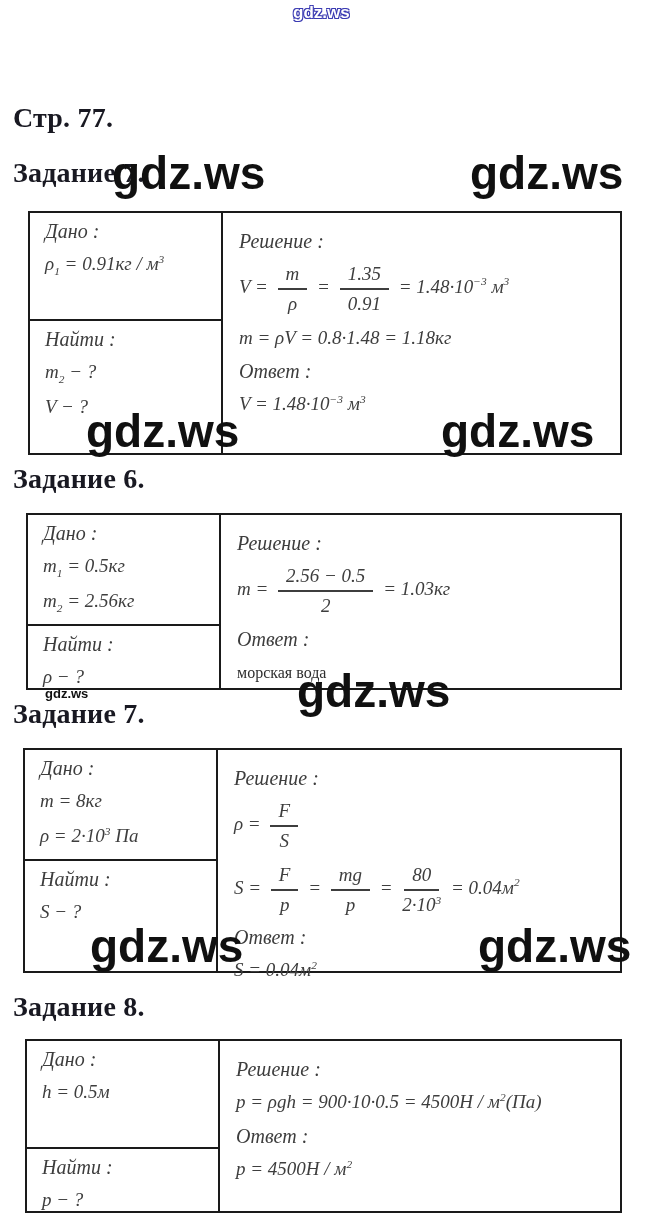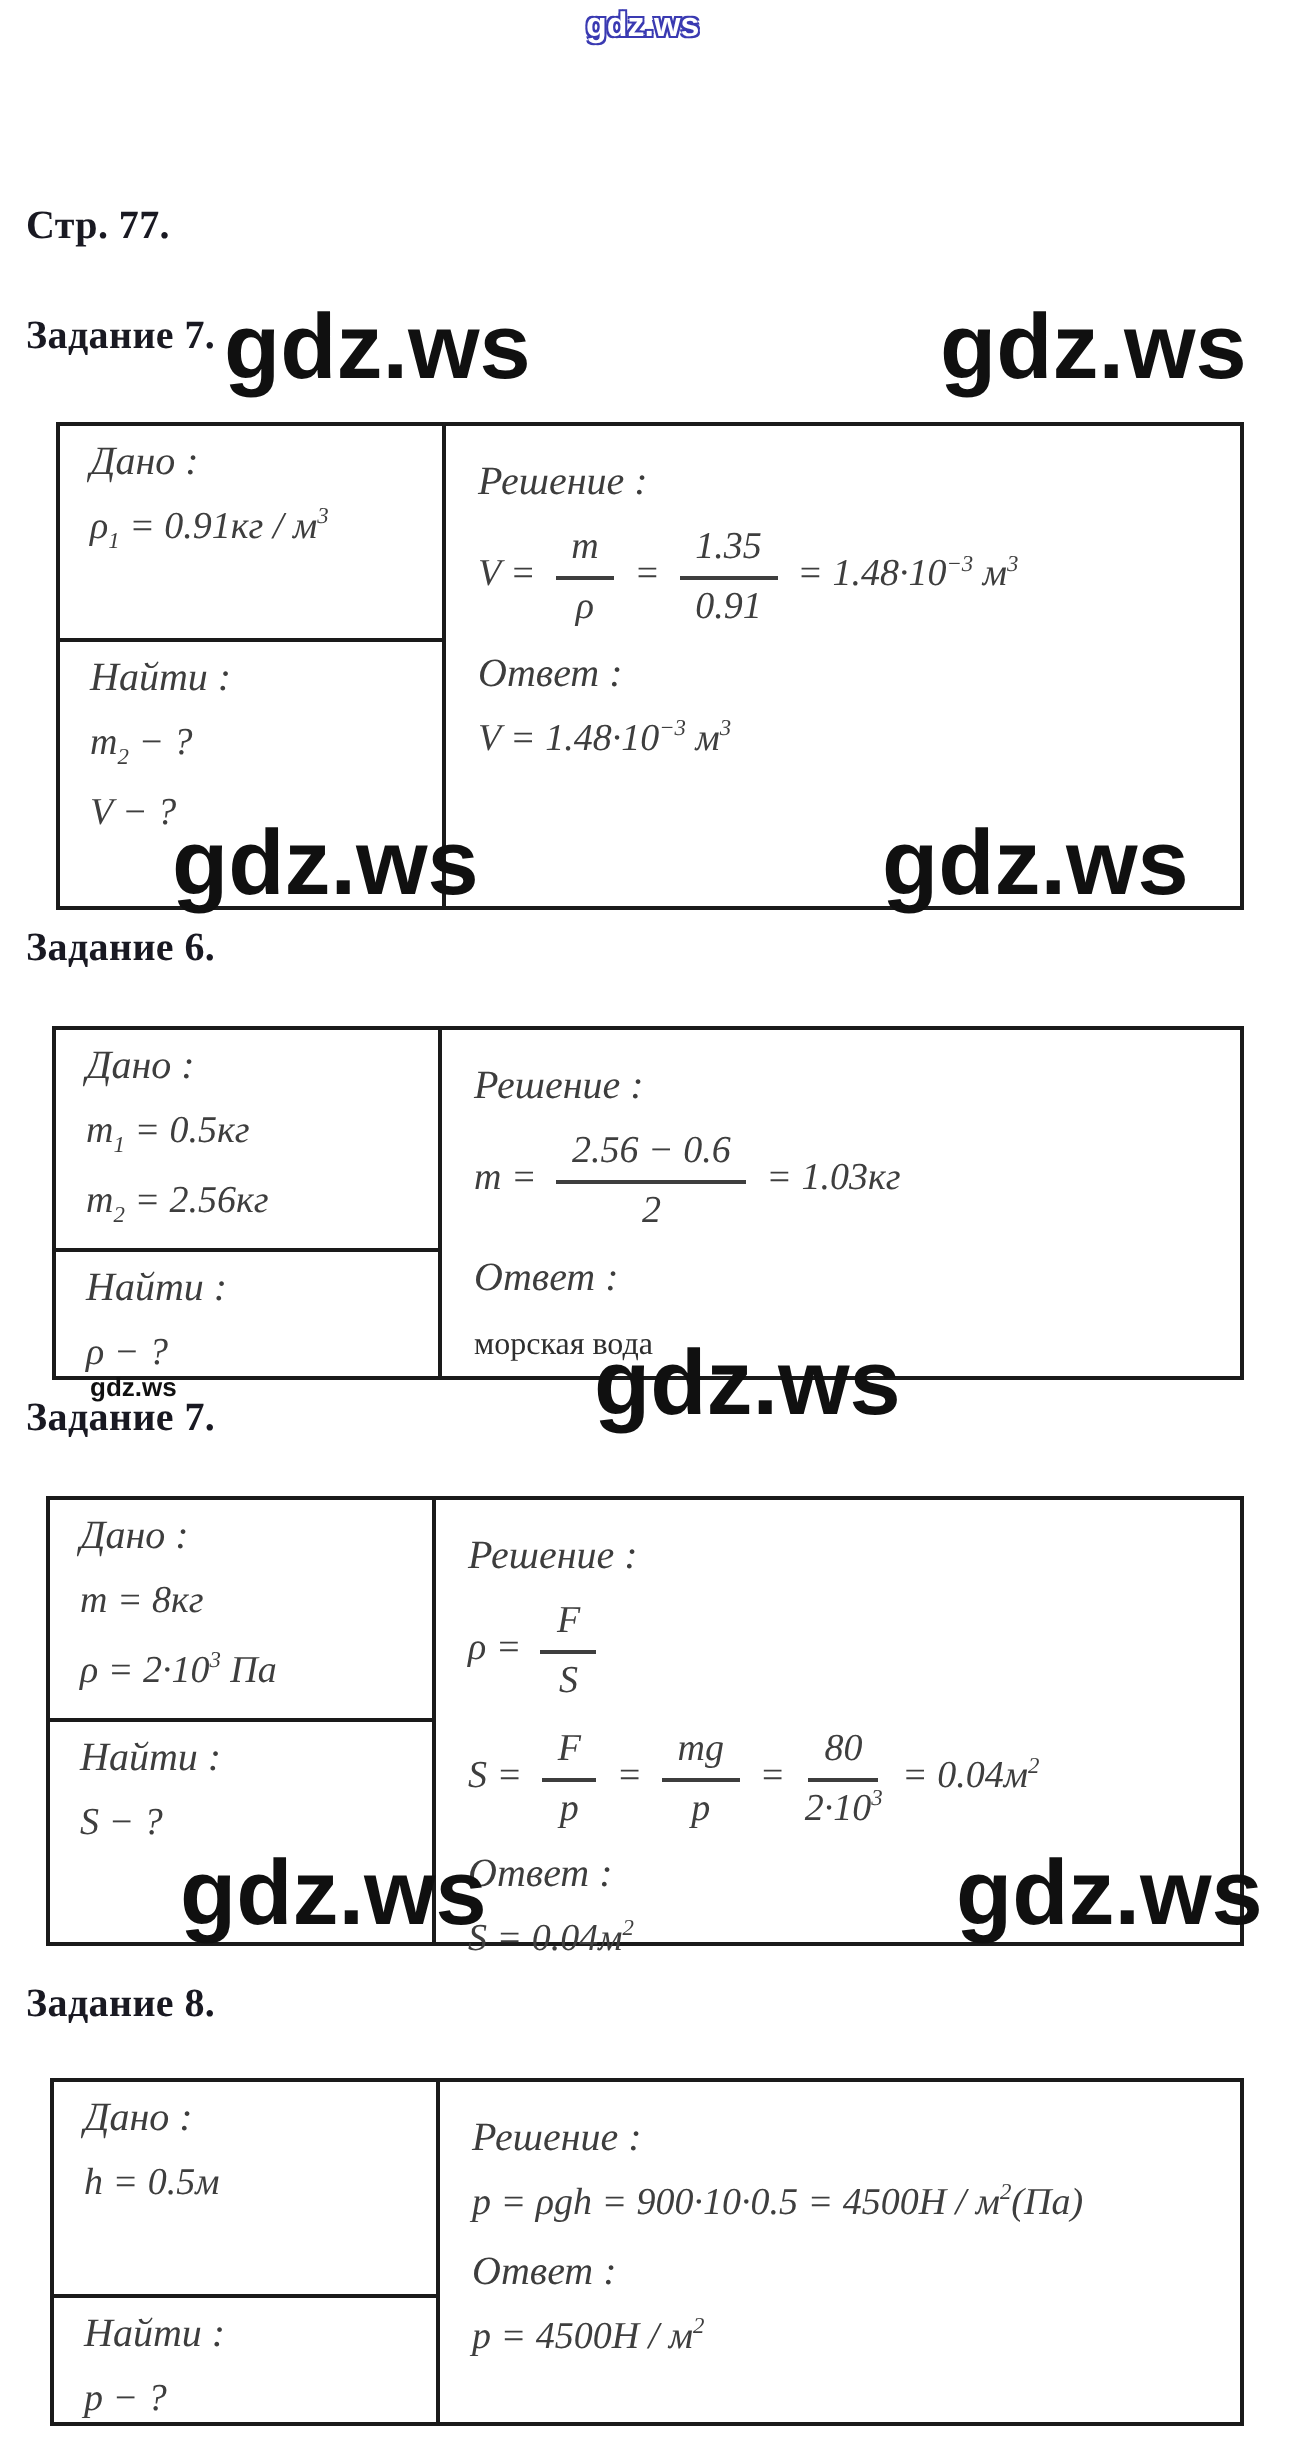--- a/index.html
+++ b/index.html
@@ -2,21 +2,21 @@
 <html><head>
 <meta charset="utf-8">
 <style>
   html,body{margin:0;padding:0;}
   body{
     width:655px;height:1229px;position:relative;background:#ffffff;
     font-family:"Liberation Serif","DejaVu Serif",serif;overflow:hidden;
   }
   
   .heading{
-    position:absolute;left:13px;font-weight:bold;font-size:20px;
+    position:absolute;left:13px;font-weight:bold;font-size:28px;
     color:#191922;letter-spacing:.2px;white-space:nowrap;
   }
   #h-page{top:102px;}
   #h-task5{top:157px;}
   #h-task6{top:463px;}
   #h-task7{top:698px;}
   #h-task8{top:991px;}
 
   
   .worktable{
@@ -96,20 +96,21 @@
   <div class="col-right">
     <div class="mlabel">Решение :</div>
     <div>
         <div class="mrow"><span class="mi">V = </span><span class="frac">
             <span class="num"><span class="mi">m</span></span>
             <span class="den"><span class="mi">ρ</span></span>
           </span><span class="mi"> = </span><span class="frac">
             <span class="num"><span class="mi">1.35</span></span>
             <span class="den"><span class="mi">0.91</span></span>
           </span><span class="mi"> = 1.48·10</span><sup>−3</sup><span class="mi"> м</span><sup>3</sup></div>
+        <div class="mrow"><span class="mi">m = ρV = 0.8·1.48 = 1.18кг</span></div>
       </div>
     <div class="mlabel">Ответ :</div>
     <div>
         <div class="mrow"><span class="mi">V = 1.48·10</span><sup>−3</sup><span class="mi"> м</span><sup>3</sup></div>
       </div>
   </div>
 </div>
 
 <div class="heading" id="h-task6">Задание 6.</div>
 <div class="worktable" id="t2">
@@ -125,21 +126,21 @@
       <div class="mlabel">Найти :</div>
       <div>
           <div class="mrow"><span class="mi">ρ − ?</span></div>
         </div>
     </div>
   </div>
   <div class="col-right">
     <div class="mlabel">Решение :</div>
     <div>
         <div class="mrow"><span class="mi">m = </span><span class="frac">
-            <span class="num"><span class="mi">2.56 − 0.6</span></span>
+            <span class="num"><span class="mi">2.56 − 0.5</span></span>
             <span class="den"><span class="mi">2</span></span>
           </span><span class="mi"> = 1.03кг</span></div>
       </div>
     <div class="mlabel">Ответ :</div>
     <div>
         <div class="mrow"><span class="mr">морская вода</span></div>
       </div>
   </div>
 </div>
 

